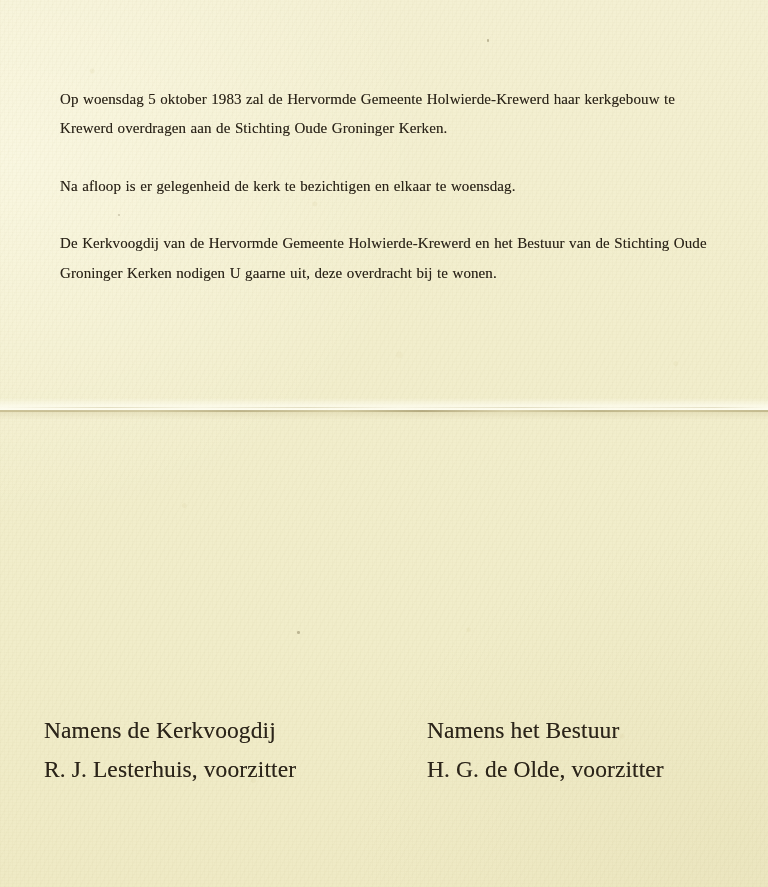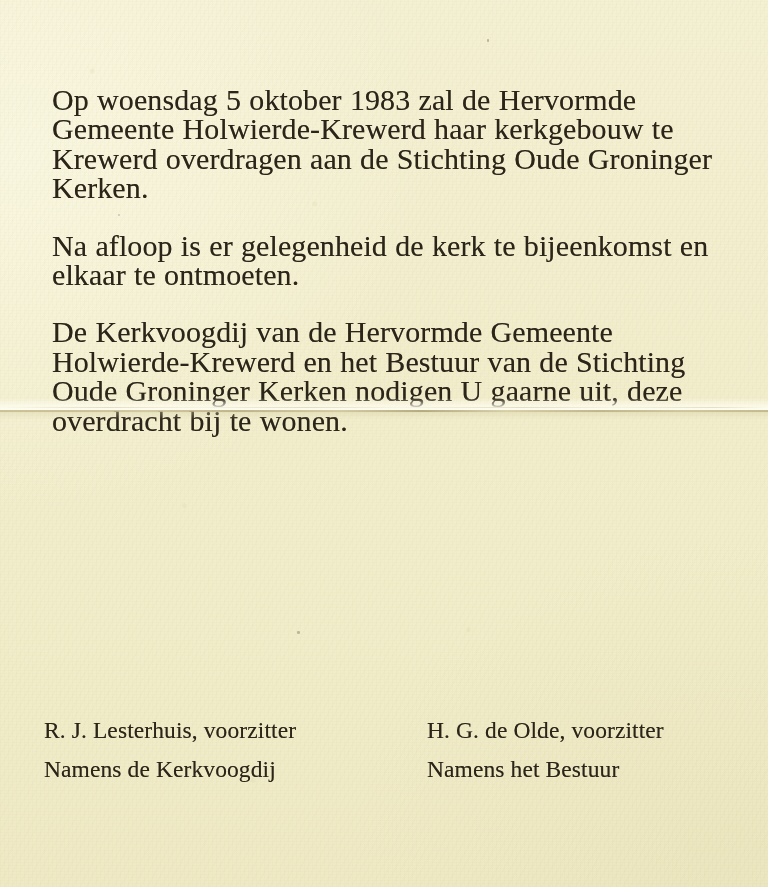--- a/index.html
+++ b/index.html
@@ -130,25 +130,25 @@
 
   
   #content {
     position: absolute;
     left: 44px;
     top: 0;
     width: 690px;
   }
 
   .para {
-    font-size: 30px;
+    font-size: 15px;
     line-height: 29.4px;
     letter-spacing: 0.1px;
     word-spacing: 0.6px;
-    margin: 8px;
+    margin: 16px;
     color: #2b2419;
     text-shadow: 0 0 0.45px rgba(43,36,25,0.45);
   }
   .para + .para { margin-top: 28px; }
 
   #p1 { margin-top: 85px; }
 
   #sig {
     position: absolute;
     left: 44px;
@@ -181,33 +181,33 @@
 
   <div id="grain"></div>
   <div id="mottle"></div>
 
   <div class="speck" style="left:487px;top:39px;width:2px;height:3px;"></div>
   <div class="speck" style="left:297px;top:631px;width:3px;height:3px;"></div>
   <div class="speck" style="left:118px;top:214px;width:2px;height:2px;opacity:.35;"></div>
 
   <div id="content">
     <p id="p1" class="para">Op woensdag 5 oktober 1983 zal de Hervormde Gemeente Holwierde-Krewerd haar kerkgebouw te Krewerd overdragen aan de Stichting Oude Groninger Kerken.</p>
-    <p class="para">Na afloop is er gelegenheid de kerk te bijeenkomst en elkaar te ontmoeten.</p>
+    <p class="para">Na afloop is er gelegenheid de kerk te bezichtigen en elkaar te woensdag.</p>
     <p class="para">De Kerkvoogdij van de Hervormde Gemeente Holwierde-Krewerd en het Bestuur van de Stichting Oude Groninger Kerken nodigen U gaarne uit, deze overdracht bij te wonen.</p>
   </div>
 
   <div id="crease">
     <div class="hi"></div>
     <div class="ln2"></div>
     <div class="ln"></div>
     <div class="sh"></div>
   </div>
 
   <div id="sig">
     <div class="sig-row sig-line">
+      <span class="sig-col-a">Namens de Kerkvoogdij</span><span class="sig-col-b">Namens het Bestuur</span>
+    </div>
+    <div class="sig-row sig-line">
       <span class="sig-col-a">R. J. Lesterhuis, voorzitter</span><span class="sig-col-b">H. G. de Olde, voorzitter</span>
     </div>
-    <div class="sig-row sig-line">
-      <span class="sig-col-a">Namens de Kerkvoogdij</span><span class="sig-col-b">Namens het Bestuur</span>
-    </div>
   </div>
 
 </div>
 
 </body></html>

